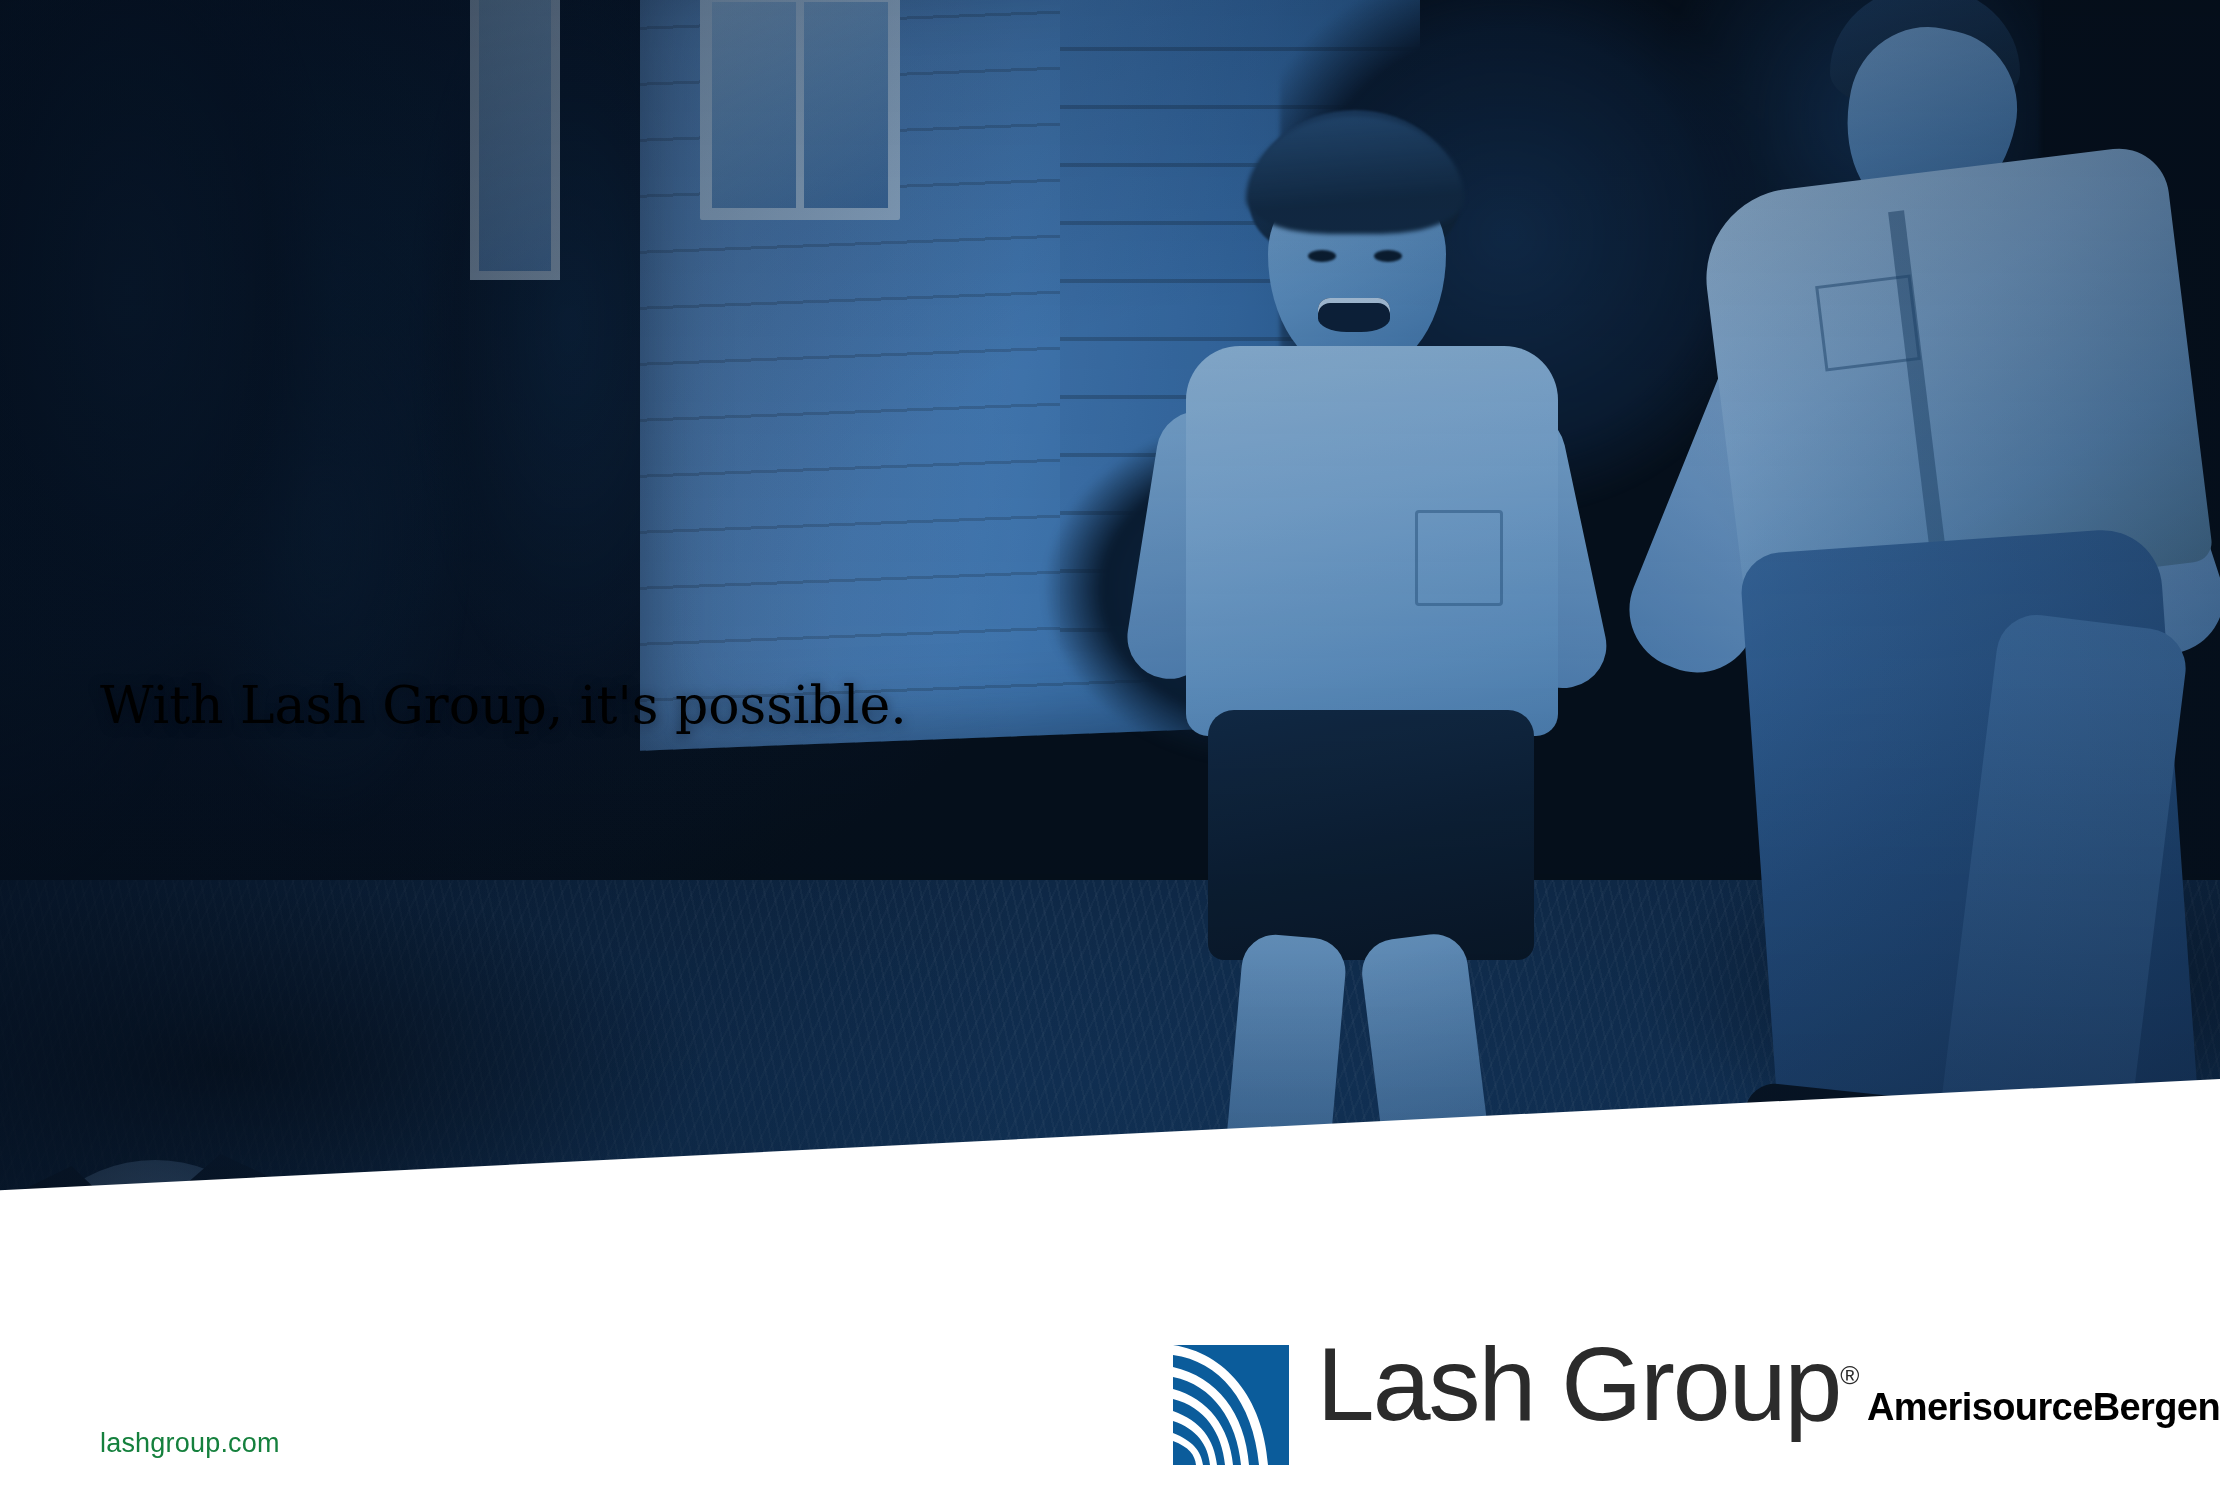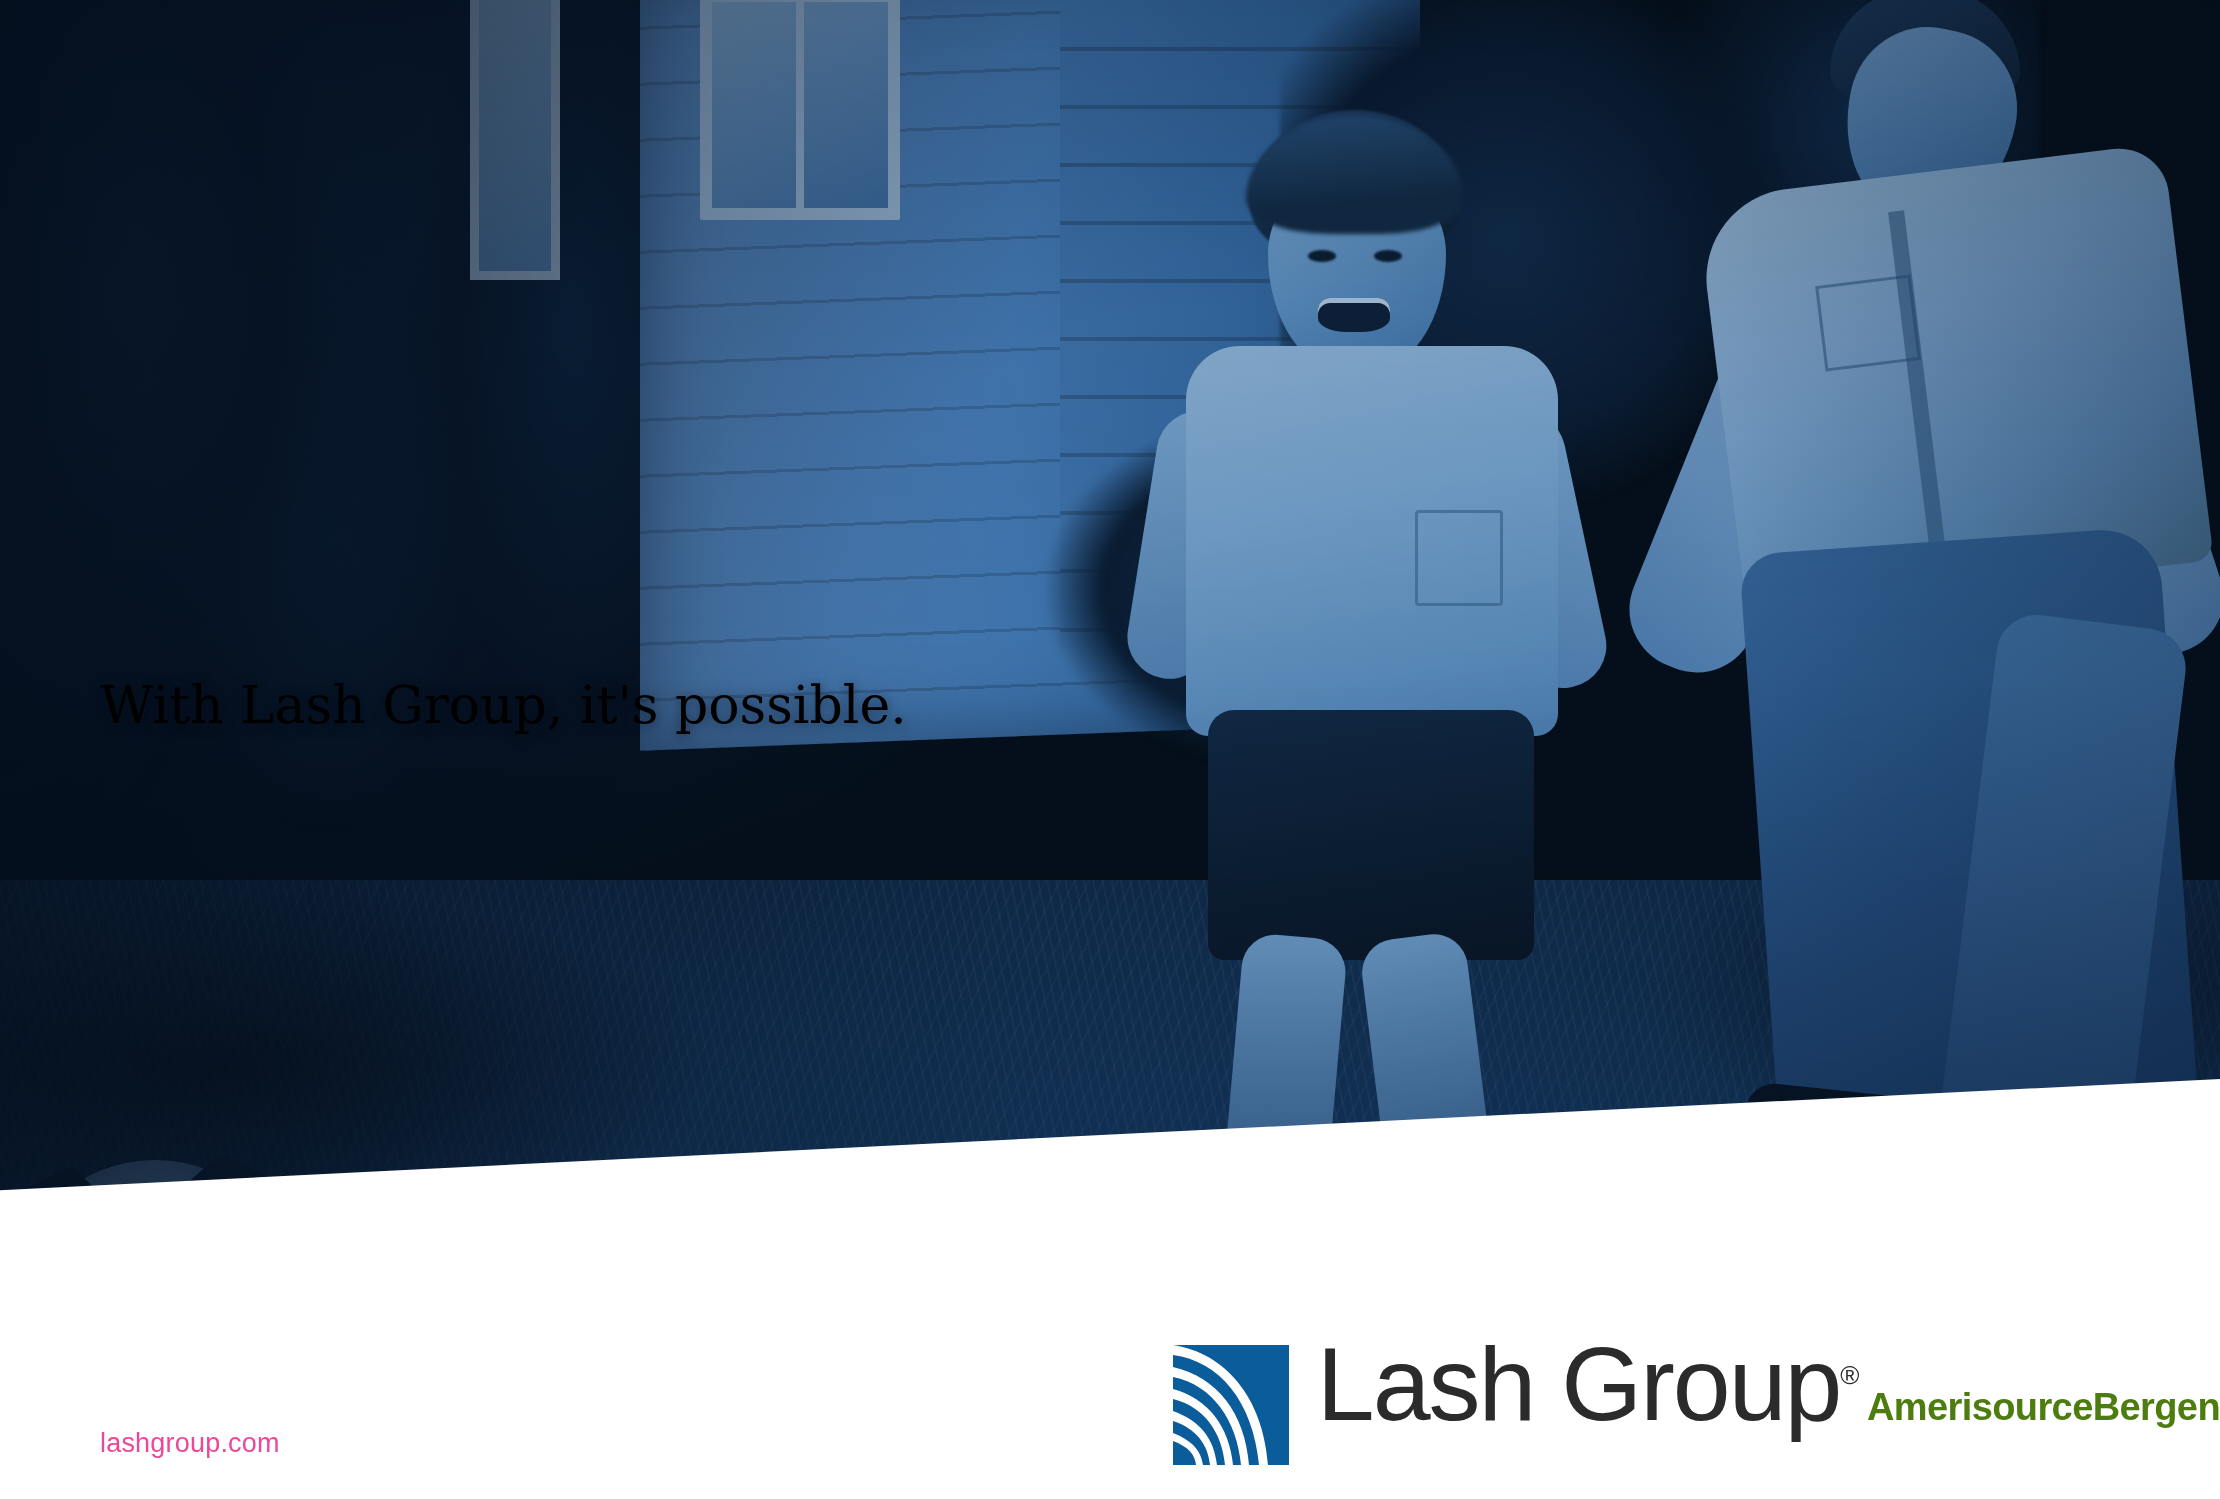--- a/index.html
+++ b/index.html
@@ -300,21 +300,21 @@
     background:#ffffff;
     clip-path:polygon(0% 26.5%, 100% 0%, 100% 100%, 0% 100%);
   }
 
   
   .url {
     position:absolute; left:100px; bottom:40px;
     font-family:"Liberation Sans", sans-serif;
     font-size:27px;
     font-weight:400;
-    color:#ec4899;
+    color:#15803d;
     letter-spacing:.2px;
   }
 
   .logo {
     position:absolute; right:0px; bottom:30px;
     display:flex; align-items:flex-start;
   }
   .logo-mark { width:128px; height:128px; flex:0 0 auto; margin-top:6px; }
   .logo-text { margin-left:22px; }
   .logo-word {
@@ -323,21 +323,21 @@
     color:#2b2b2b; letter-spacing:-2px;
     white-space:nowrap;
     margin-top:32px;
   }
   .logo-word .reg {
     font-size:26px; vertical-align:super; letter-spacing:0;
   }
   .logo-sub {
     font-family:"Liberation Sans", sans-serif;
     font-size:38px; font-weight:700; line-height:1;
-    color:#4d7c0f; letter-spacing:-.6px;
+    color:#000000; letter-spacing:-.6px;
     margin-top:8px; margin-left:3px;
     white-space:nowrap;
   }
 </style>
 </head>
 <body>
 
 <div id="ad">
 
   <div class="photo">

